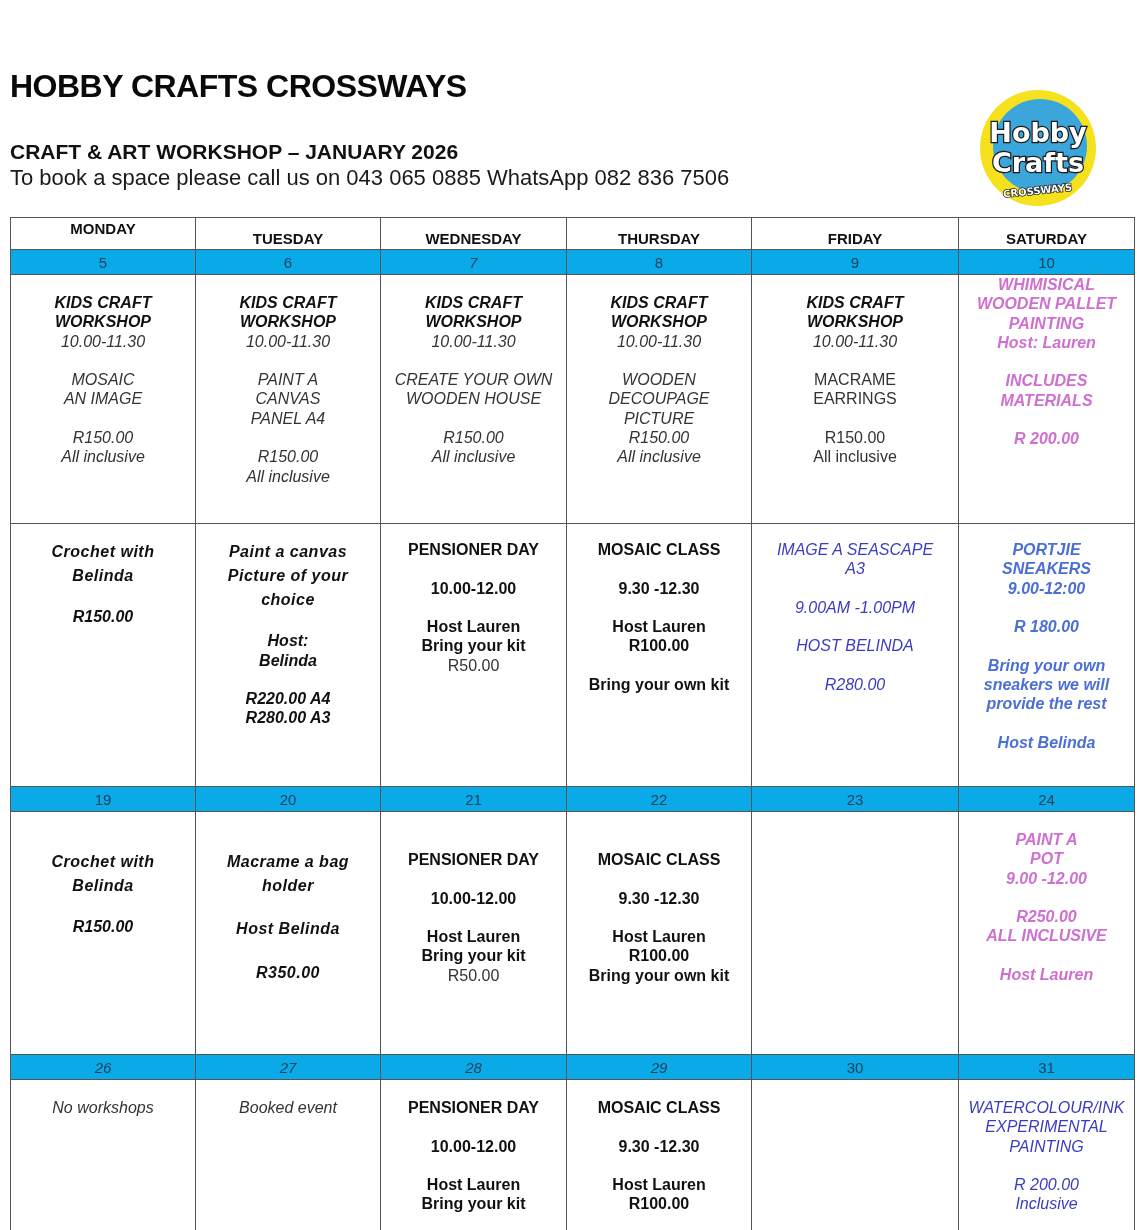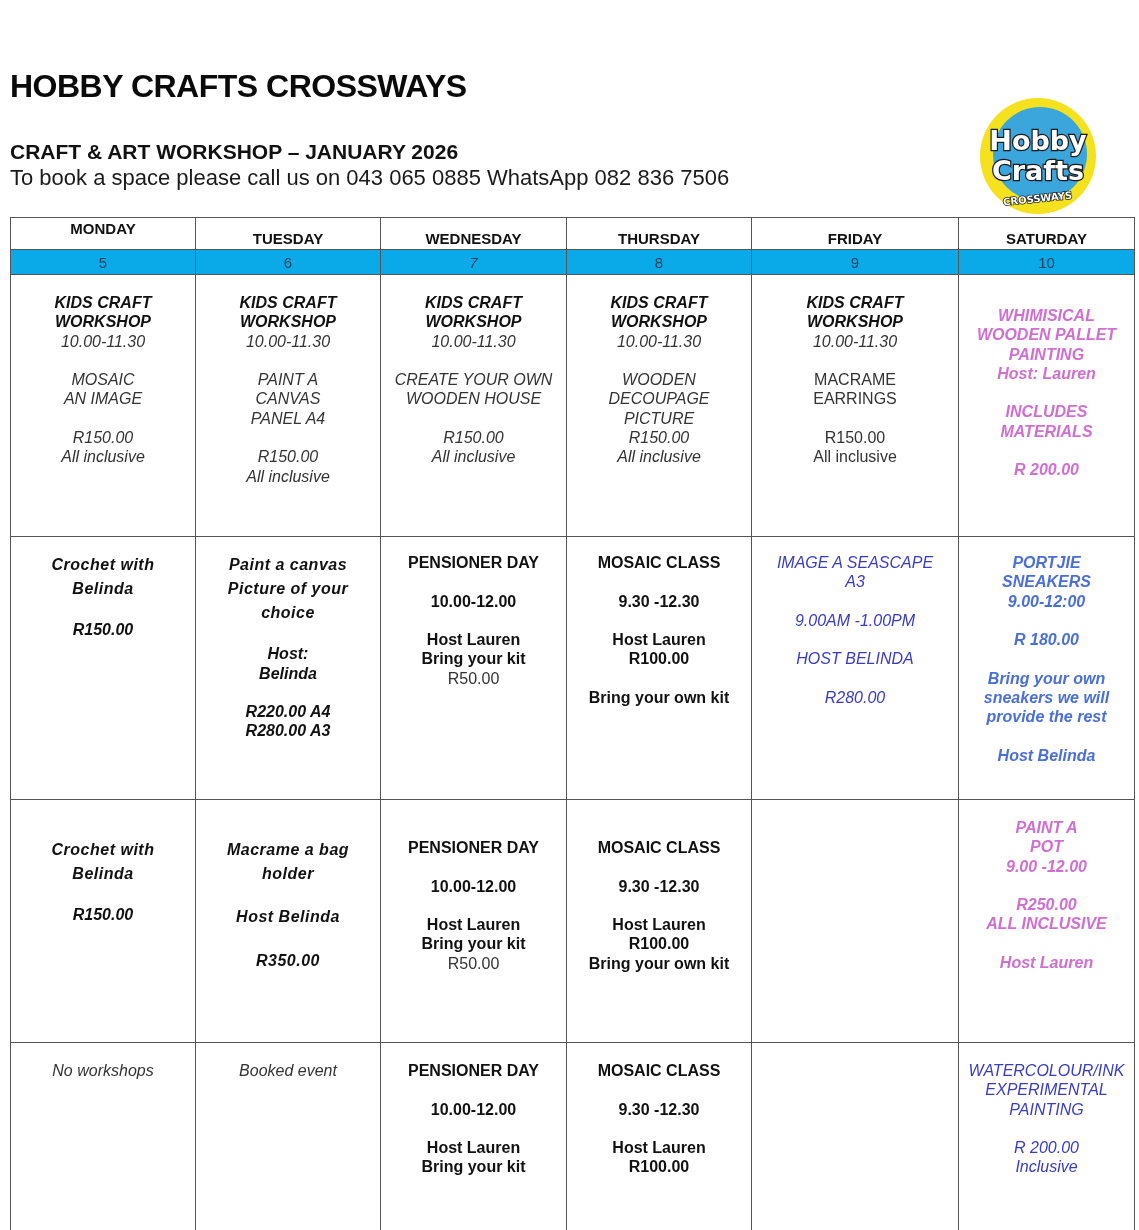--- a/index.html
+++ b/index.html
@@ -3,21 +3,21 @@
   <meta charset="utf-8">
   <style>
     html, body { margin:0; padding:0; background:#ffffff; }
     body { width:1139px; height:1230px; position:relative; overflow:hidden;
            font-family:"Liberation Sans", sans-serif; color:#111; }
     .title { position:absolute; left:10px; top:60px; font-size:32px; font-weight:bold;
              letter-spacing:-0.5px; color:#0a0a0a; margin:0; line-height:52px; }
     .subtitle { position:absolute; left:10px; top:139px; font-size:21px; font-weight:bold; line-height:26px; }
     .booking { position:absolute; left:10px; top:165px; font-size:22px; line-height:26px; color:#1a1a1a; }
 
-    .logo { position:absolute; left:978px; top:96px; width:120px; height:120px;text-align:right; }
+    .logo { position:absolute; left:978px; top:88px; width:120px; height:120px;text-align:right; }
 
     .cal { position:absolute; left:10px; top:217px; width:1124px; border-collapse:collapse;
            table-layout:fixed; }
     .cal td, .cal th { border:1.5px solid #555; padding:0; text-align:center; vertical-align:top; }
     .cal th { font-size:15px; font-weight:bold; height:27px; vertical-align:bottom; padding-bottom:2px; background:#fff; }
     .cal th.mon { vertical-align:top; padding-top:2px; }
     .datebar td { background:#0aaae8; color:#20415e; font-size:15px; height:24px; vertical-align:middle; }
     .datebar td.it { font-style:italic; }
     .cell { font-size:16px; line-height:19.3px;margin-top:17px; }
     .cell .ln { display:block; white-space:nowrap; }
@@ -125,21 +125,21 @@
           <span class="ln b i">KIDS CRAFT</span>
           <span class="ln b i">WORKSHOP</span>
           <span class="ln i grey">10.00-11.30</span>
           <span class="gap"></span>
           <span class="ln grey">MACRAME</span>
           <span class="ln grey">EARRINGS</span>
           <span class="gap"></span>
           <span class="ln grey">R150.00</span>
           <span class="ln grey">All inclusive</span>
         </td>
-        <td class="cell" style="height: 230px; padding-top: 31px;">
+        <td class="cell" style="height: 230px; padding-top: 0;">
           <span class="ln b i pink">WHIMISICAL</span>
           <span class="ln b i pink">WOODEN PALLET</span>
           <span class="ln b i pink">PAINTING</span>
           <span class="ln b i pink">Host: Lauren</span>
           <span class="gap"></span>
           <span class="ln b i pink">INCLUDES</span>
           <span class="ln b i pink">MATERIALS</span>
           <span class="gap"></span>
           <span class="ln b i pink">R 200.00</span>
         </td>
@@ -197,20 +197,28 @@
           <span class="ln b i lblue">9.00-12:00</span>
           <span class="gap"></span>
           <span class="ln b i lblue">R 180.00</span>
           <span class="gap"></span>
           <span class="ln b i lblue">Bring your own</span>
           <span class="ln b i lblue">sneakers we will</span>
           <span class="ln b i lblue">provide the rest</span>
           <span class="gap"></span>
           <span class="ln b i lblue">Host Belinda</span>
         </td>
+      </tr>
+      <tr class="datebar">
+        <td>19</td>
+        <td>20</td>
+        <td>21</td>
+        <td>22</td>
+        <td>23</td>
+        <td>24</td>
       </tr>
       <tr>
         <td class="cell" style="height: 204px; padding-top: 38px;">
           <span class="ln b i big">Crochet with</span>
           <span class="ln b i big">Belinda</span>
           <span class="gap"></span>
           <span class="ln b i">R150.00</span>
         </td>
         <td class="cell" style="height: 204px; padding-top: 38px;">
           <span class="ln b i big">Macrame a bag</span>
@@ -243,20 +251,28 @@
           <span class="ln b i pink">PAINT A</span>
           <span class="ln b i pink">POT</span>
           <span class="ln b i pink">9.00 -12.00</span>
           <span class="gap"></span>
           <span class="ln b i pink">R250.00</span>
           <span class="ln b i pink">ALL INCLUSIVE</span>
           <span class="gap"></span>
           <span class="ln b i pink">Host Lauren</span>
         </td>
       </tr>
+      <tr class="datebar">
+        <td class="it">26</td>
+        <td class="it">27</td>
+        <td class="it">28</td>
+        <td class="it">29</td>
+        <td>30</td>
+        <td>31</td>
+      </tr>
       <tr>
         <td class="cell" style="height: 192px; padding-top: 18px;">
           <span class="ln i grey">No workshops</span>
         </td>
         <td class="cell" style="height: 192px; padding-top: 18px;">
           <span class="ln i grey">Booked event</span>
         </td>
         <td class="cell" style="height: 192px; padding-top: 18px;">
           <span class="ln b">PENSIONER DAY</span>
           <span class="gap"></span>

